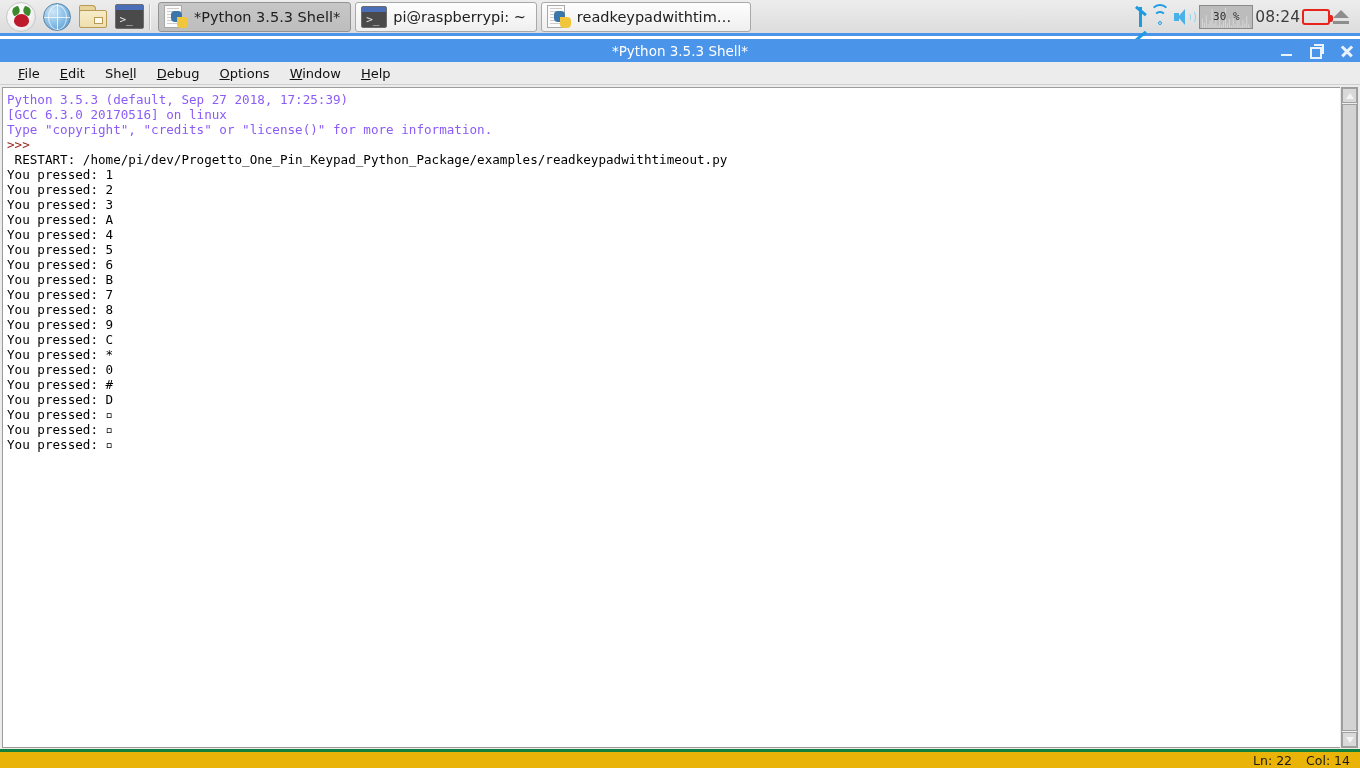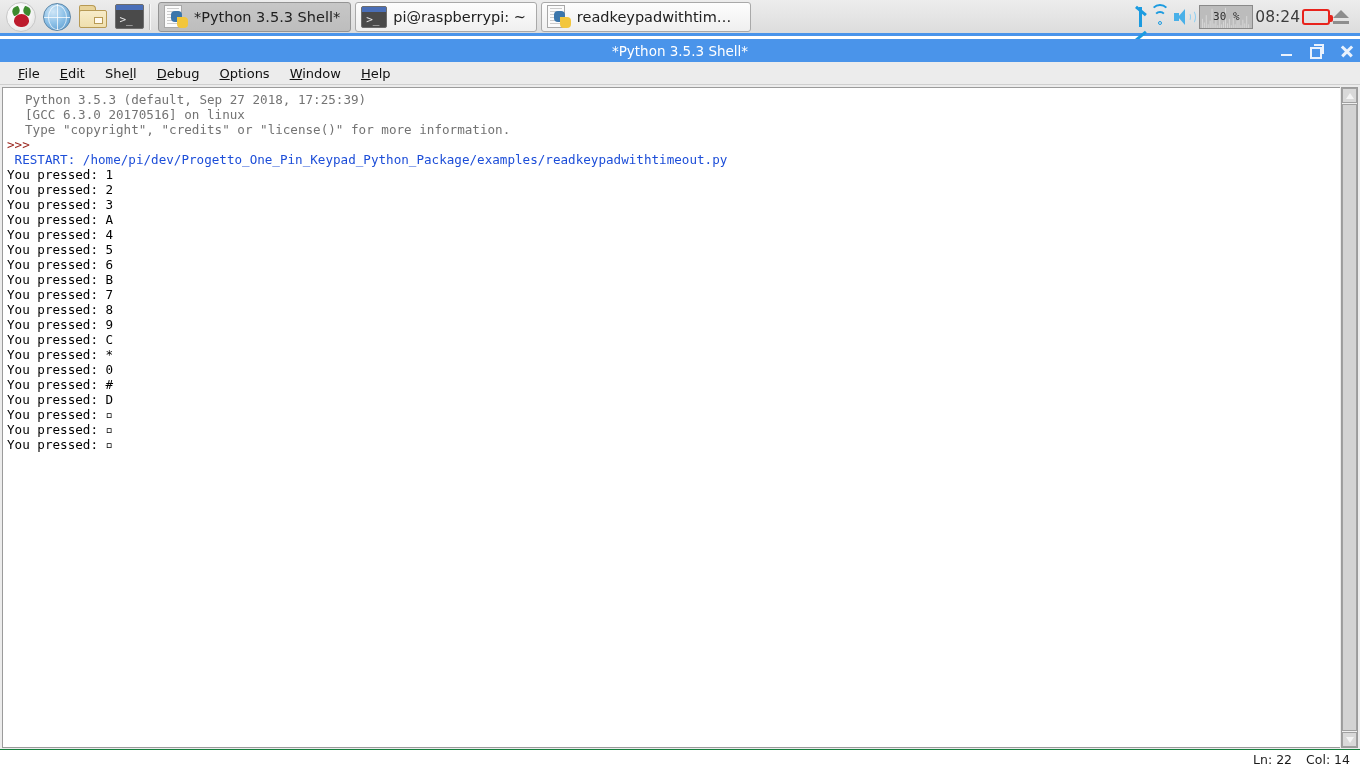--- a/index.html
+++ b/index.html
@@ -177,42 +177,42 @@
     position: absolute; left: 2px; top: 1px; right: 20px; bottom: 1px;
     background: #ffffff; border: 1px solid #9b9b9b; border-right: none;
     overflow: hidden;
   }
   #console-text {
     padding: 4px 0 0 4px;
     font-family: "DejaVu Sans Mono", monospace;
     font-size: 12.6px; line-height: 15px;
     white-space: pre;
   }
-  .ln-normal { color: #737373; margin-left: 18px; }
+  .ln-normal { color: #8b5cf6; }
   .ln-prompt { color: #9c2a22; }
-  .ln-restart { color: #1d4ed8; }
+  .ln-restart { color: #000000; }
   .ln-out { color: #000000; }
 
   
   #vscroll { position: absolute; right: 2px; top: 1px; width: 17px; bottom: 1px;
     background: #f0f0f0; border: 1px solid #9b9b9b; }
   .sb-btn { width: 15px; height: 15px; background: #d9d9d9;
     border: 1px solid #a0a0a0; display: flex; align-items: center; justify-content: center; }
   .sb-btn.top { position: absolute; left: 0; top: 0; }
   .sb-btn.bot { position: absolute; left: 0; bottom: 0; }
   .sb-up { width: 0; height: 0; border-left: 4px solid transparent;
     border-right: 4px solid transparent; border-bottom: 6px solid #f4f4f4; }
   .sb-down { width: 0; height: 0; border-left: 4px solid transparent;
     border-right: 4px solid transparent; border-top: 6px solid #f4f4f4; }
   #vthumb { position: absolute; left: 0; top: 16px; width: 15px; bottom: 16px;
     background: #d3d3d3; border: 1px solid #a0a0a0; }
 
   
   #statusbar { position: absolute; left: 0; right: 0; bottom: 0; height: 19px;
-    background: #ffffff; border-top: 1px solid #15803d;
+    background: #eab308; border-top: 3px solid #15803d;
     display: flex; align-items: center; justify-content: flex-end;
     padding-right: 10px; gap: 14px; }
   #statusbar span { font-size: 12.5px; color: #1b1b1b; font-family: "DejaVu Sans", sans-serif; }
 </style>
 </head>
 <body>
 
 <div id="taskbar">
 
   <div class="launchers">

